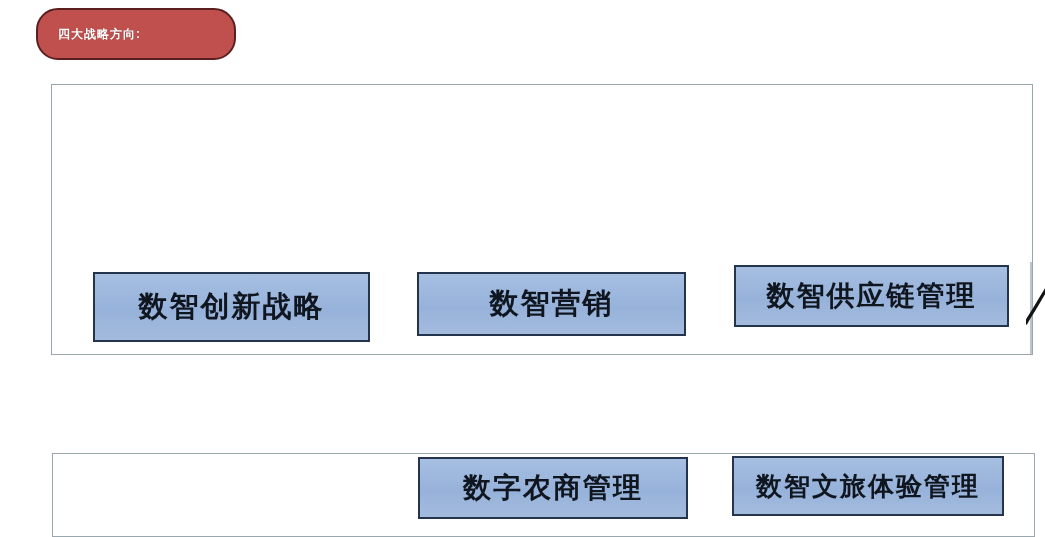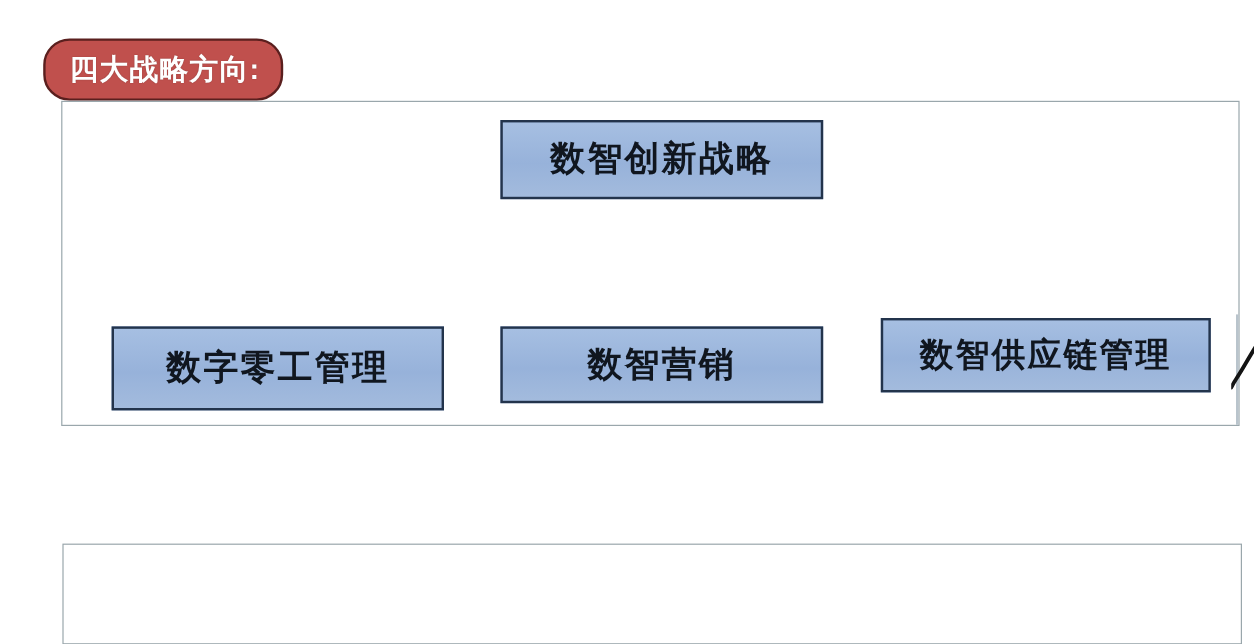--- a/index.html
+++ b/index.html
@@ -65,49 +65,52 @@
   .edge-brace {
     position: absolute;
     pointer-events: none;
   }
 </style>
 </head>
 <body>
 
 <div id="canvas">
 
-  <div class="chip" style="left:36px; top:32px; width:200px; height:52px; font-size:24px;border-radius:22px;">
+  <div class="chip" style="left:36px; top:8px; width:200px; height:52px; font-size:12px;border-radius:22px;">
     <span>四大战略方向:</span>
   </div>
 
   <div class="container" style="left:51px; top:84px; width:982px; height:271px;">
   </div>
 
-  <div class="bluebox" style="left:417px; top:100px; width:269px; height:66px; font-size:29px;">
-    <span>数智创新战略</span>
-  </div>
 
   <div class="bluebox" style="left:93px; top:272px; width:277px; height:70px; font-size:29px;">
-    <span>数字零工管理</span>
+    <span>数智创新战略</span>
   </div>
 
   <div class="bluebox" style="left:417px; top:272px; width:269px; height:64px; font-size:29px;">
     <span>数智营销</span>
   </div>
 
   <div class="bluebox" style="left:734px; top:265px; width:275px; height:62px; font-size:28px;text-align:right;">
     <span>数智供应链管理</span>
   </div>
 
 
   <div class="container" style="left:52px; top:453px; width:983px; height:84px;">
   </div>
 
 
+  <div class="bluebox" style="left:418px; top:457px; width:270px; height:62px; font-size:28px;">
+    <span>数字农商管理</span>
+  </div>
 
+  <div class="bluebox" style="left:732px; top:456px; width:272px; height:60px; font-size:26px;">
+    <span>数智文旅体验管理</span>
+  </div>
 
   <div class="edge-line" style="left:1030px; top:262px; width:1.5px; height:92px;"></div>
 
   <svg class="edge-brace" style="left:1026px; top:285px;" width="22" height="50" viewBox="0 0 22 50">
     <path d="M21 3 C 14 14, 10 22, 4 31 C 2 34, 1 36, 0 38" stroke="#141414" stroke-width="3.2" fill="none" stroke-linecap="round"></path>
   </svg>
 
 </div>
 
 </body></html>

